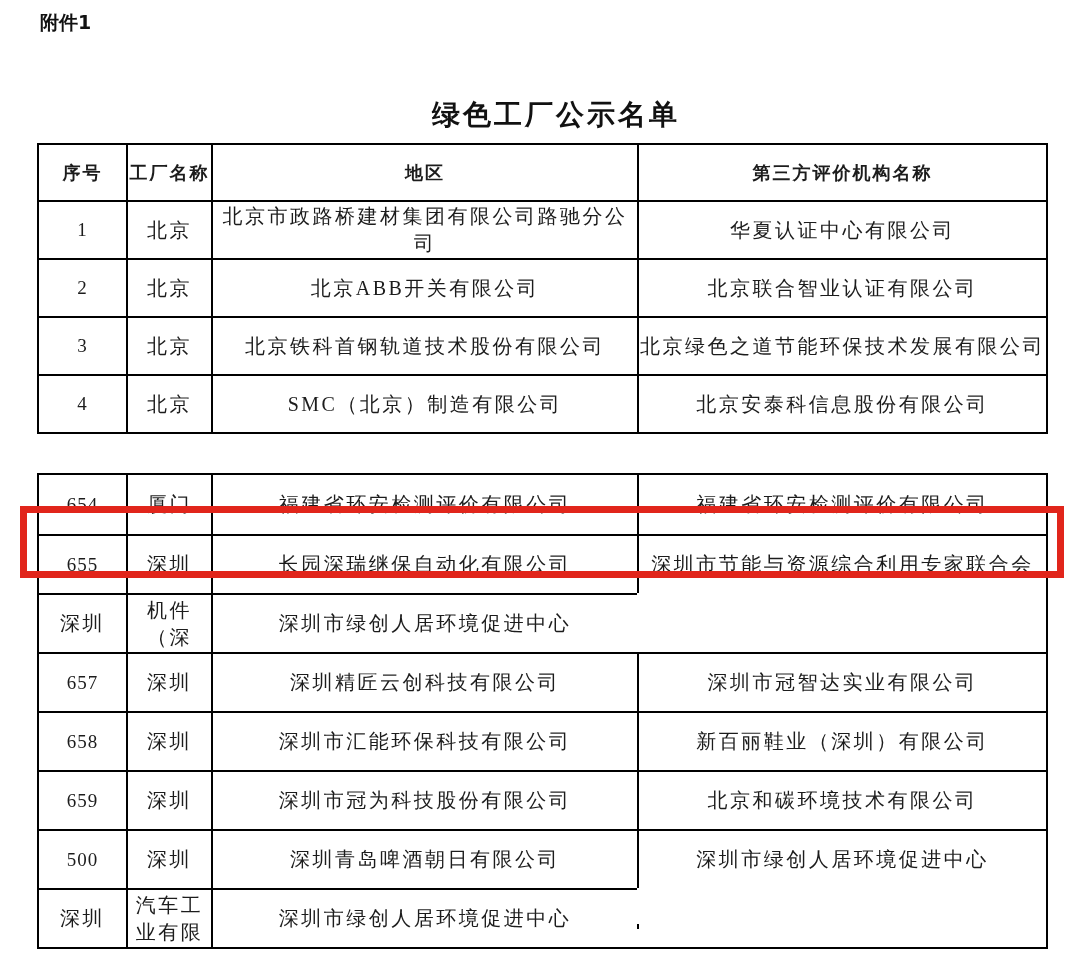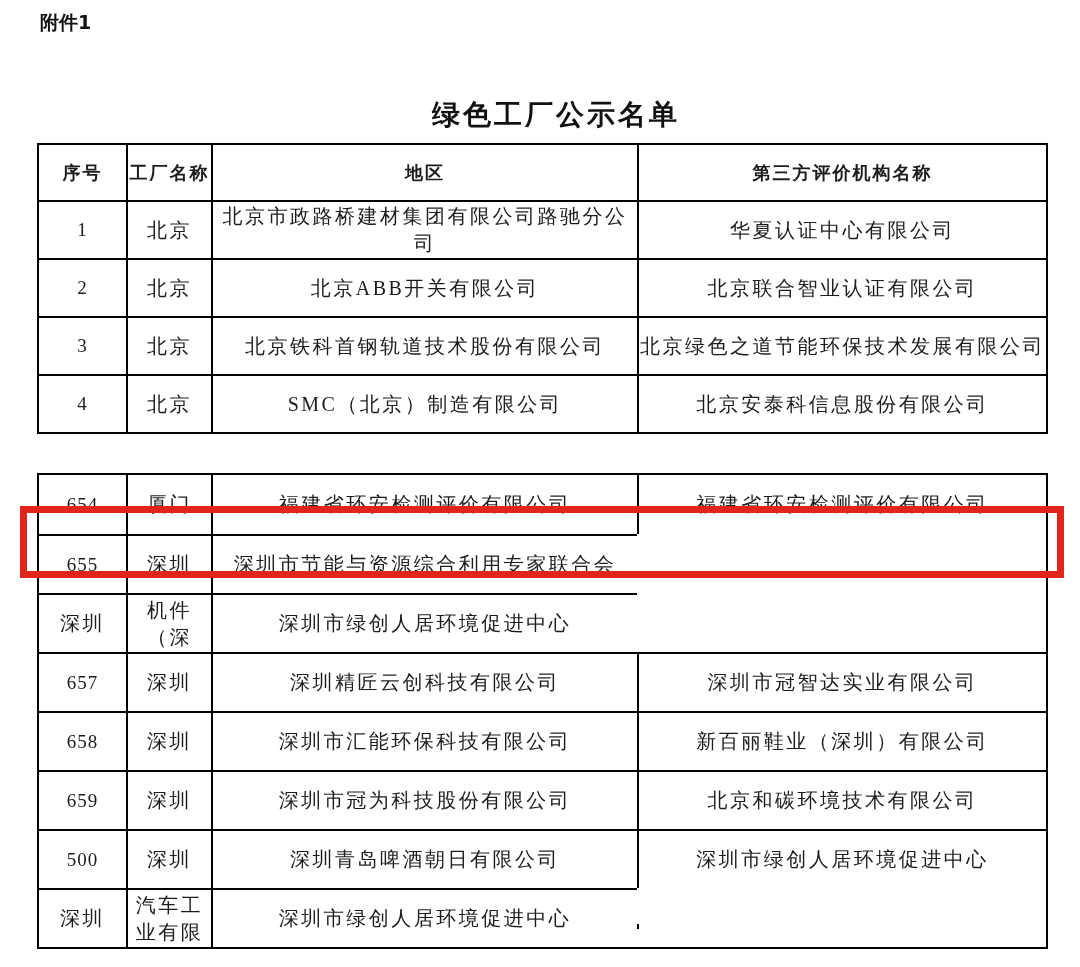--- a/index.html
+++ b/index.html
@@ -95,20 +95,21 @@
 <div class="table sec2">
     <div class="trow">
       <div class="tcell c0">654</div>
       <div class="tcell c1">厦门</div>
       <div class="tcell c2">福建省环安检测评价有限公司</div>
       <div class="tcell c3">福建省环安检测评价有限公司</div>
     </div>
     <div class="trow">
       <div class="tcell c0">655</div>
       <div class="tcell c1">深圳</div>
+      <div class="tcell c2">长园深瑞继保自动化有限公司</div>
       <div class="tcell c3">深圳市节能与资源综合利用专家联合会</div>
     </div>
     <div class="trow">
       <div class="tcell c1">深圳</div>
       <div class="tcell c2">国泰达鸣精密机件（深圳）有限公司</div>
       <div class="tcell c3">深圳市绿创人居环境促进中心</div>
     </div>
     <div class="trow">
       <div class="tcell c0">657</div>
       <div class="tcell c1">深圳</div>

